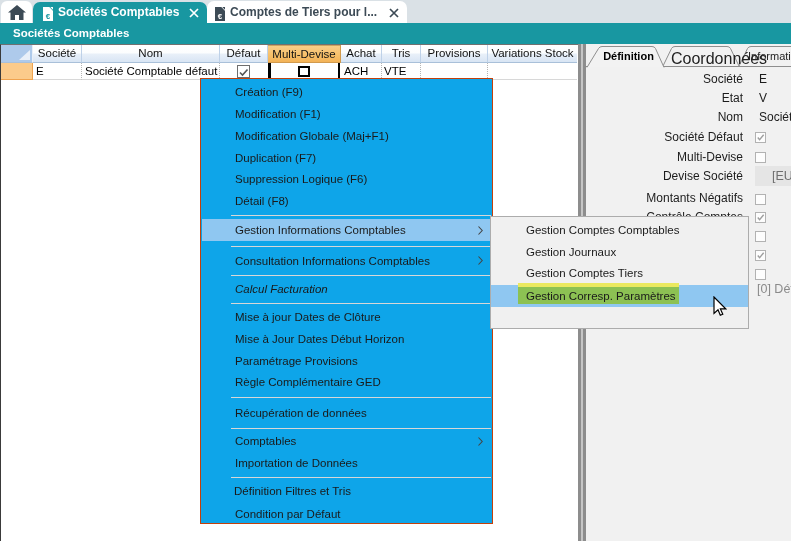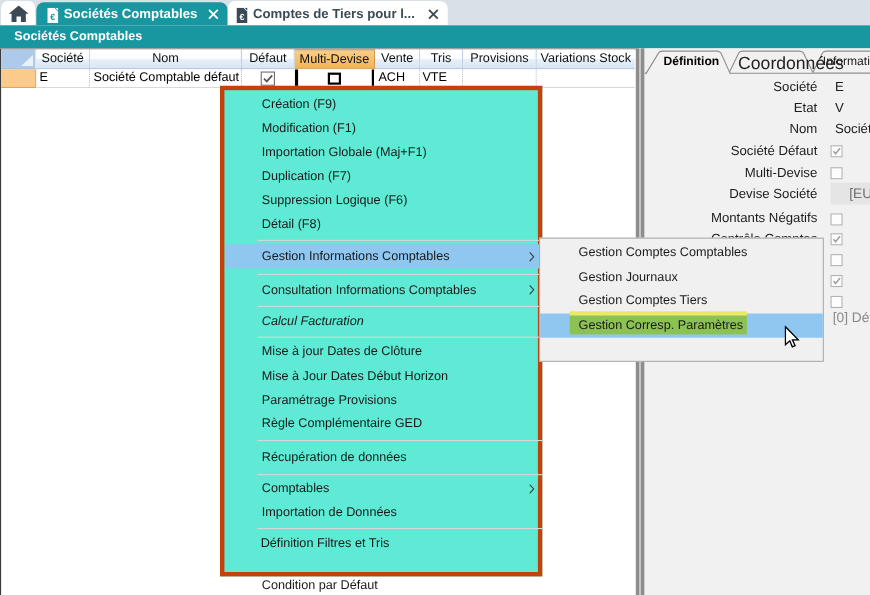--- a/index.html
+++ b/index.html
@@ -16,21 +16,21 @@
 .hcell{position:absolute;top:45px;height:18px;background:linear-gradient(#ffffff 0%,#fbfdfe 48%,#e9f0f9 52%,#d8e5f4 100%);border-right:1px solid #bed1e8;border-bottom:1px solid #a9c0d9;text-align:center;line-height:17px;font-size:11.5px;color:#111;}
 .dcell{position:absolute;top:63px;height:17px;background:#fff;line-height:16px;font-size:11.5px;color:#000;border-bottom:1px solid #d8d8d8;white-space:nowrap;overflow:hidden;}
 .dots{border-right:1px dotted #b5b5b5;}
 
 #splitter{left:578px;top:44px;width:8px;height:497px;background:linear-gradient(90deg,#8d8d8d 0 3px,#c6c6c6 3px 5px,#8d8d8d 5px 8px);}
 #panel{left:586px;top:44px;width:205px;height:497px;background:#f1f1f1;}
 .plabel{position:absolute;width:156px;text-align:right;font-size:12px;color:#1c1c1c;height:15px;line-height:15px;white-space:nowrap;}
 .pval{position:absolute;left:759px;font-size:12px;color:#1c1c1c;height:15px;line-height:15px;white-space:nowrap;}
 .pcheck{position:absolute;left:755px;width:11px;height:11px;background:#fdfdfd;border:1px solid #b2b2b2;line-height:0;}
 
-#menu{left:200px;top:78px;width:293px;height:446px;background:#5eead4;border:4px solid #c2410c;}
+#menu{left:200px;top:78px;width:293px;height:446px;background:#0ea5e9;border:1px solid #c2410c;}
 .mi{position:absolute;left:1px;width:290px;height:22px;line-height:22px;padding-left:33px;font-size:11.5px;color:#1a1a1a;white-space:nowrap;}
 .msep{position:absolute;left:30px;width:260px;height:1px;background:#d7d7d7;}
 #submenu{left:490px;top:216px;width:259px;height:113px;background:#f0f0f0;border:1px solid #acacac;}
 .si{position:absolute;left:1px;width:256px;height:22px;line-height:22px;padding-left:34px;font-size:11.5px;color:#1a1a1a;white-space:nowrap;}
 .blue{background:#8fc7f1;}
 </style></head>
 <body>
 <div class="abs" id="tabbar"></div>
 <div class="abs" id="hometab">
     <svg style="position:absolute;left:7px;top:4px" width="18" height="15" viewBox="0 0 18 15">
@@ -64,21 +64,21 @@
 
 <div class="hcell" style="left:1px;width:32px;background:#aecaeb;border-right:1px solid #e8eff8;">
     <svg style="position:absolute;right:2px;bottom:2px" width="11" height="10" viewBox="0 0 11 10">
       <path d="M11 0 V10 H0 Z" fill="#e9f0f9"></path>
     </svg>
   </div>
 <div class="hcell" style="left:33px;width:49px;">Société</div>
 <div class="hcell" style="left:82px;width:138px;">Nom</div>
 <div class="hcell" style="left:220px;width:48px;">Défaut</div>
 <div class="hcell" style="left:268px;width:73px;background:linear-gradient(#f9cd88,#f6bf68 60%,#f3b257);border-right:1px solid #d19a4d;border-bottom:1px solid #d19a4d;border-top:1px solid #caa25f;">Multi-Devise</div>
-<div class="hcell" style="left:341px;width:41px;">Vente</div>
+<div class="hcell" style="left:341px;width:41px;">Achat</div>
 <div class="hcell" style="left:382px;width:39px;">Tris</div>
 <div class="hcell" style="left:421px;width:67px;">Provisions</div>
 <div class="hcell" style="left:488px;width:89px;border-right:none;">Variations Stock</div>
 
 <div class="dcell" style="left:1px;width:32px;background:#fbcb8b;border-right:1px solid #efa34f;border-bottom:1px solid #efa34f;"></div>
 <div class="dcell dots" style="left:33px;width:49px;padding-left:3px;">E</div>
 <div class="dcell dots" style="left:82px;width:138px;padding-left:3px;">Société Comptable défaut</div>
 <div class="dcell" style="left:220px;width:48px;">
     <div style="position:absolute;left:17px;top:2px;width:13px;height:13px;border:1px solid #6e6e6e;background:#fff;"><svg width="11" height="11" viewBox="0 0 11 11">
         <path d="M2 5.5 L4.5 8 L9.5 2.5" stroke="#555" stroke-width="1.6" fill="none"></path>
@@ -126,21 +126,21 @@
     </svg></div>
 <div class="pcheck" style="top:231px;"></div>
 <div class="pcheck" style="top:250px;"><svg width="9" height="9" viewBox="0 0 10 10">
       <path d="M2 5 L4 7.5 L8.5 2" stroke="#9e9e9e" stroke-width="1.5" fill="none"></path>
     </svg></div>
 <div class="pcheck" style="top:268.5px;"></div>
 <div class="abs" style="left:757px;top:282px;color:#8a8a8a;font-size:12.5px;white-space:nowrap;">[0] Défaut</div>
 <div class="abs" id="menu">
 <div class="mi" style="top:2px;">Création (F9)</div>
 <div class="mi" style="top:24px;">Modification (F1)</div>
-<div class="mi" style="top:46px;">Importation Globale (Maj+F1)</div>
+<div class="mi" style="top:46px;">Modification Globale (Maj+F1)</div>
 <div class="mi" style="top:68px;">Duplication (F7)</div>
 <div class="mi" style="top:89px;">Suppression Logique (F6)</div>
 <div class="mi" style="top:110.5px;">Détail (F8)</div>
 <div class="msep" style="top:135.5px;"></div>
 <div class="mi blue" style="top:140px;">Gestion Informations Comptables</div>
 <svg class="abs" style="left:277px;top:146.5px" width="5" height="9" viewBox="0 0 5 9">
       <path d="M0.5 0.5 L4.2 4.5 L0.5 8.5" stroke="#454545" stroke-width="1.1" fill="none"></path>
     </svg>
 <div class="msep" style="top:166.5px;"></div>
 <div class="mi" style="top:170.5px;">Consultation Informations Comptables</div>
@@ -157,21 +157,21 @@
 <div class="msep" style="top:317.5px;"></div>
 <div class="mi" style="top:323px;">Récupération de données</div>
 <div class="msep" style="top:349px;"></div>
 <div class="mi" style="top:351px;">Comptables</div>
 <svg class="abs" style="left:277px;top:357.5px" width="5" height="9" viewBox="0 0 5 9">
       <path d="M0.5 0.5 L4.2 4.5 L0.5 8.5" stroke="#454545" stroke-width="1.1" fill="none"></path>
     </svg>
 <div class="mi" style="top:372.5px;">Importation de Données</div>
 <div class="msep" style="top:398px;"></div>
 <div class="mi" style="top:401px;padding-left:32px;">Définition Filtres et Tris</div>
-<div class="mi" style="top:423.5px;margin-top:15px;">Condition par Défaut</div>
+<div class="mi" style="top:423.5px;">Condition par Défaut</div>
 </div>
 <div class="abs" id="submenu">
 <div class="si" style="top:1.5px;">Gestion Comptes Comptables</div>
 <div class="si" style="top:23.5px;">Gestion Journaux</div>
 <div class="si" style="top:45px;">Gestion Comptes Tiers</div>
 <div class="abs blue" style="left:0;top:68px;width:257px;height:22px;"></div>
 <div class="abs" style="left:27px;top:66px;width:161px;height:4px;background:#eae95f;"></div>
 <div class="abs" style="left:27px;top:70px;width:161px;height:17px;background:#8cc153;"></div>
 <div class="si" style="top:67.5px;">Gestion Corresp. Paramètres</div>
 </div>

